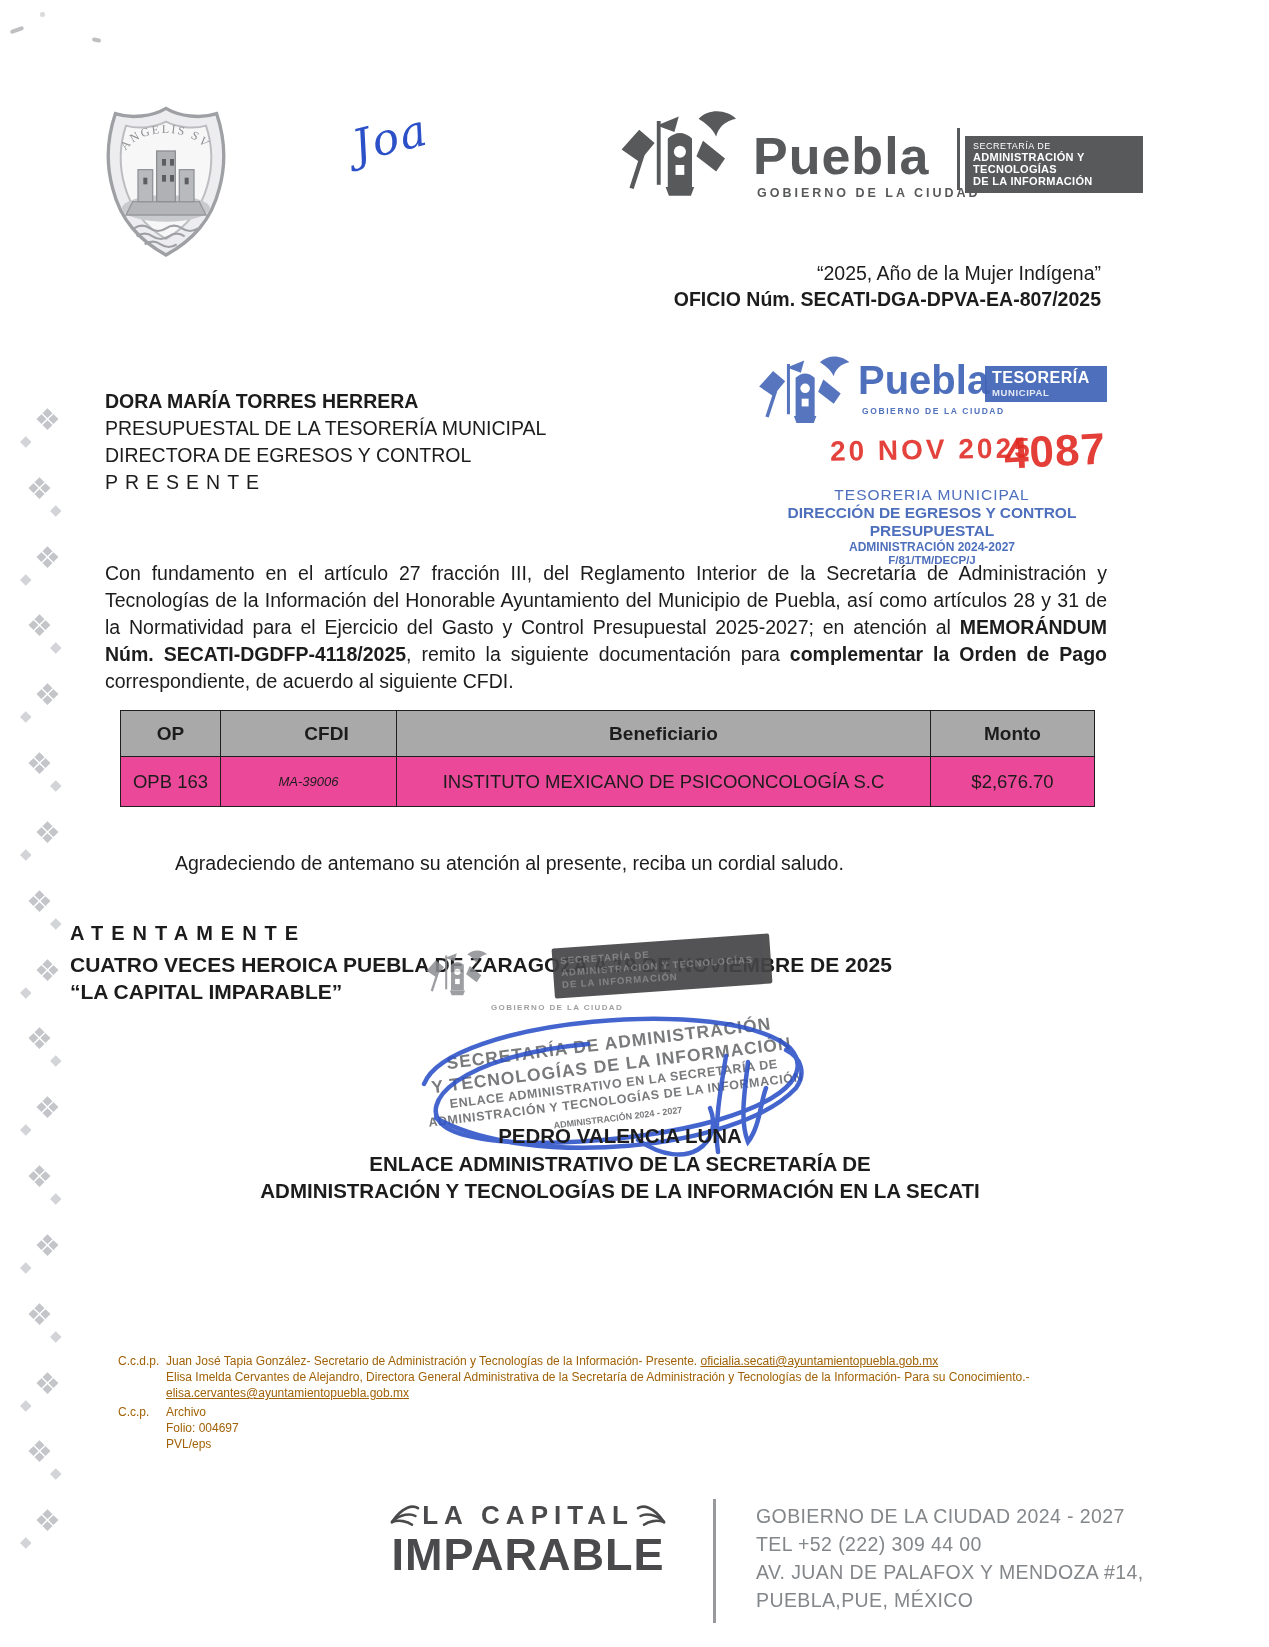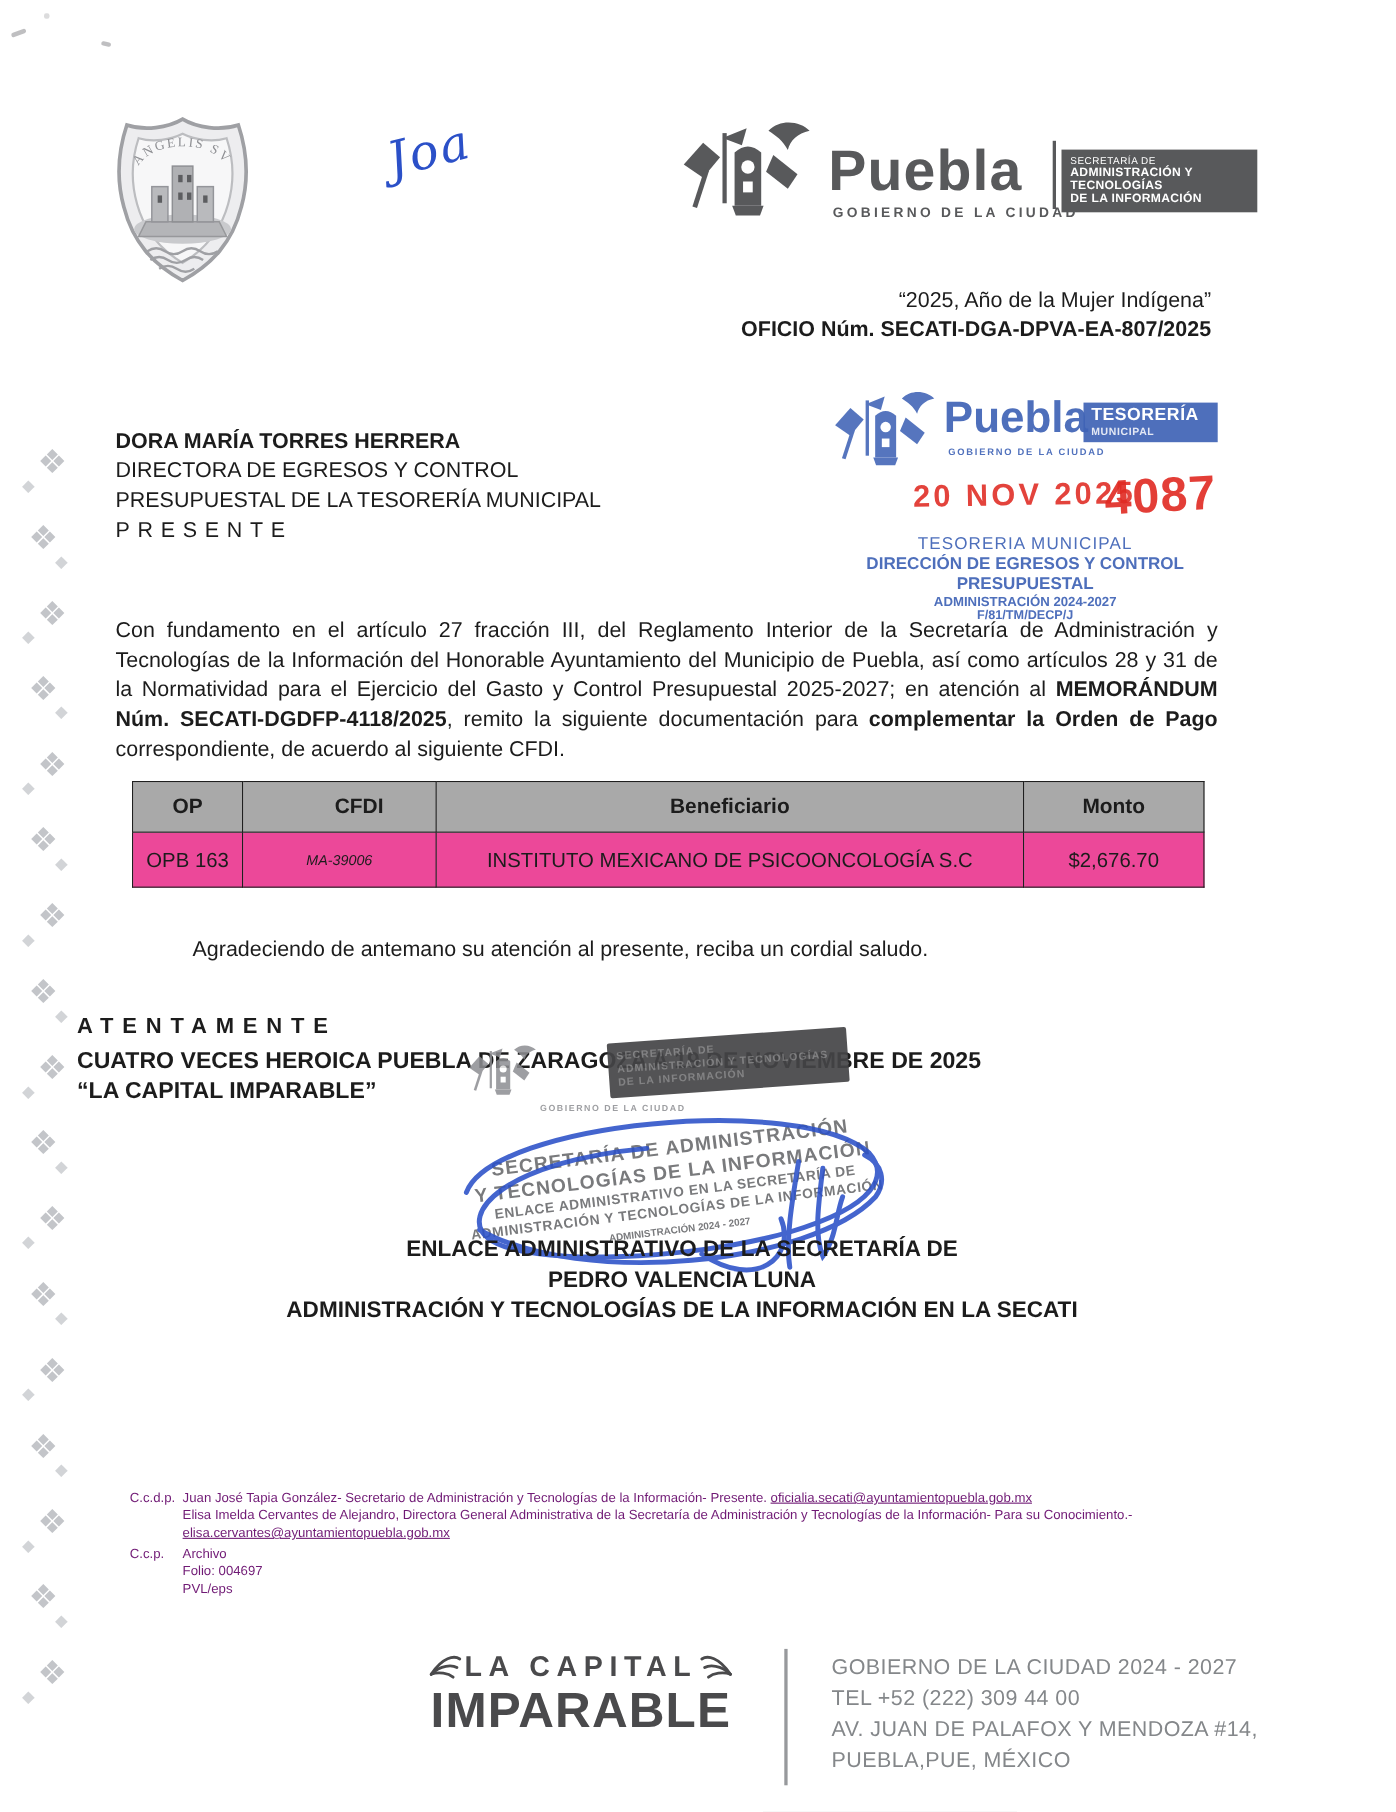--- a/index.html
+++ b/index.html
@@ -101,21 +101,21 @@
   .gstamp .g1, .gstamp .g2 { font-size:17.5px; font-weight:bold; letter-spacing:1px; line-height:22px; }
   .gstamp .g3, .gstamp .g4 { font-size:12.5px; font-weight:bold; letter-spacing:.6px; line-height:16px; }
   .gstamp .g5 { font-size:9px; font-weight:bold; margin-top:5px; }
 
   .sig-svg { left:388px; top:992px; }
 
   .nameblock { left:95px; top:1122px; width:1050px; text-align:center;
                font-size:20.5px; font-weight:bold; line-height:27.5px; }
 
   
-  .ccblock { left:118px; top:1353px; font-size:12px; color:#701a75; line-height:16px; }
+  .ccblock { left:118px; top:1353px; font-size:12px; color:#a16207; line-height:16px; }
   .ccblock .row { display:flex; }
   .ccblock .lbl { width:48px; flex:none; }
   .ccblock .ind { padding-left:48px; }
   .ccblock .email { text-decoration:underline; }
   .ccblock .gap { height:3px; }
 
   
   .flogo { left:382px; top:1500px; width:292px; text-align:center; color:#4a4a4c; }
   .flogo .top { font-size:26px; font-weight:bold; letter-spacing:6px; display:flex; align-items:center; justify-content:center; gap:2px; }
   .flogo .bottom { font-size:45px; font-weight:bold; letter-spacing:1px; margin-top:-2px; }
@@ -265,22 +265,22 @@
       <div class="l2">ADMINISTRACIÓN Y TECNOLOGÍAS</div>
       <div class="l3">DE LA INFORMACIÓN</div>
     </div>
   </div>
 
   <div class="abs quote-line">“2025, Año de la Mujer Indígena”</div>
   <div class="abs oficio-line">OFICIO Núm. SECATI-DGA-DPVA-EA-807/2025</div>
 
   <div class="abs recipient">
     <div class="rname">DORA MARÍA TORRES HERRERA</div>
+    <div>PRESUPUESTAL DE LA TESORERÍA MUNICIPAL</div>
     <div>DIRECTORA DE EGRESOS Y CONTROL</div>
-    <div>PRESUPUESTAL DE LA TESORERÍA MUNICIPAL</div>
     <div class="presente">PRESENTE</div>
   </div>
 
   <div class="abs rstamp">
     <svg class="sky" width="104" height="72">
         <use href="#sky"></use>
       </svg>
     <div class="brand">Puebla</div>
     <div class="brand-sub">GOBIERNO DE LA CIUDAD</div>
     <div class="tbox">
@@ -352,22 +352,22 @@
     <g fill="none" stroke="#2b50c8" stroke-width="4.5" stroke-linecap="round" opacity=".88">
       <path d="M36 92 C60 28 340 2 402 56 C420 76 410 104 330 128 C240 154 90 160 56 134 C28 112 70 64 200 52"></path>
       <path d="M48 126 C140 178 350 158 408 96 C418 82 414 66 398 58"></path>
       <path d="M250 148 C300 182 336 150 322 116"></path>
       <path d="M338 64 C332 100 326 136 330 160"></path>
       <path d="M360 70 C356 104 352 130 360 150 C372 134 372 112 378 96"></path>
     </g>
   </svg>
 
   <div class="abs nameblock">
+    <div>PEDRO VALENCIA LUNA</div>
     <div>ENLACE ADMINISTRATIVO DE LA SECRETARÍA DE</div>
-    <div>PEDRO VALENCIA LUNA</div>
     <div>ADMINISTRACIÓN Y TECNOLOGÍAS DE LA INFORMACIÓN EN LA SECATI</div>
   </div>
 
   <div class="abs ccblock">
     <div class="row">
       <span class="lbl">C.c.d.p.</span>
       <span><span>Juan José Tapia González- Secretario de Administración y Tecnologías de la Información- Presente. </span><span class="email">oficialia.secati@ayuntamientopuebla.gob.mx</span></span>
     </div>
     <div class="ind">Elisa Imelda Cervantes de Alejandro, Directora General Administrativa de la Secretaría de Administración y Tecnologías de la Información- Para su Conocimiento.-</div>
     <div class="ind"><span class="email">elisa.cervantes@ayuntamientopuebla.gob.mx</span></div>

